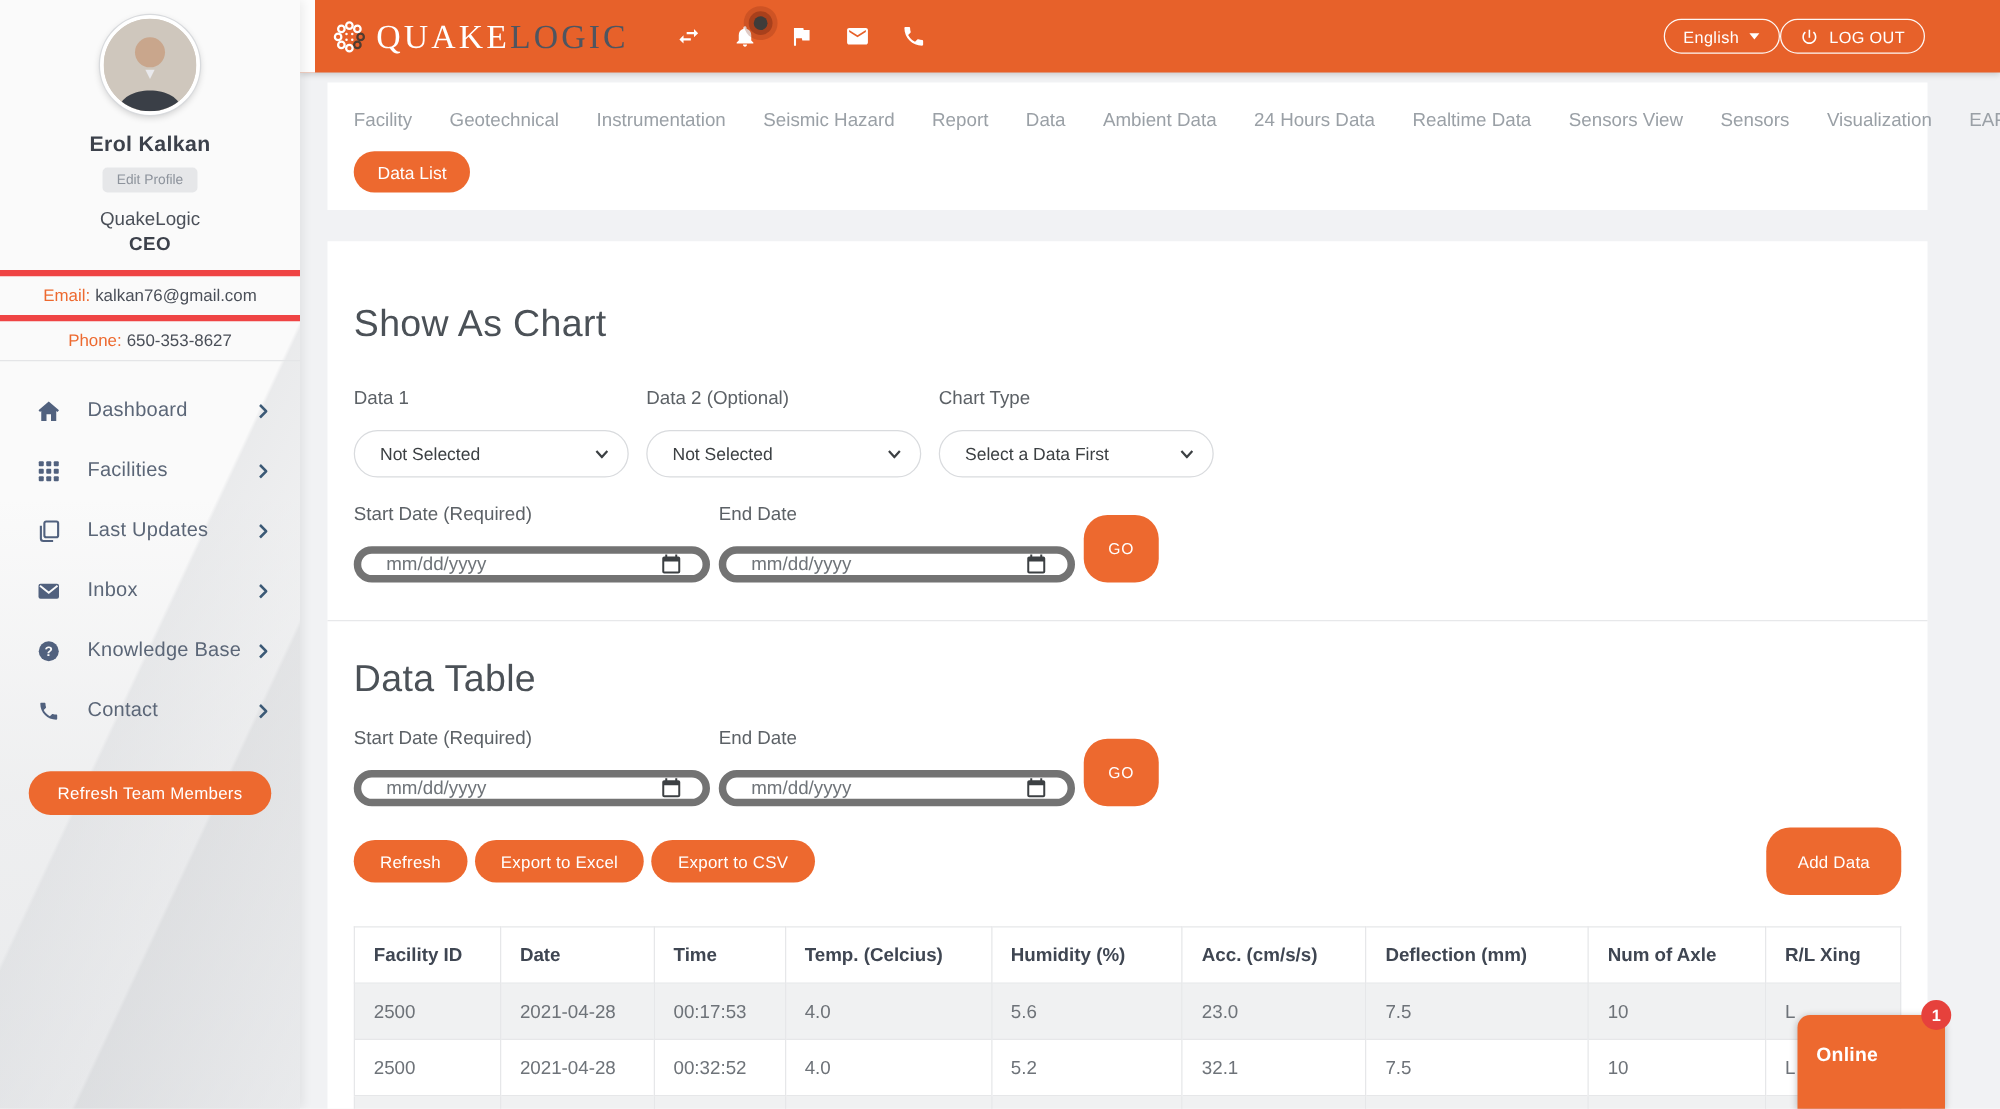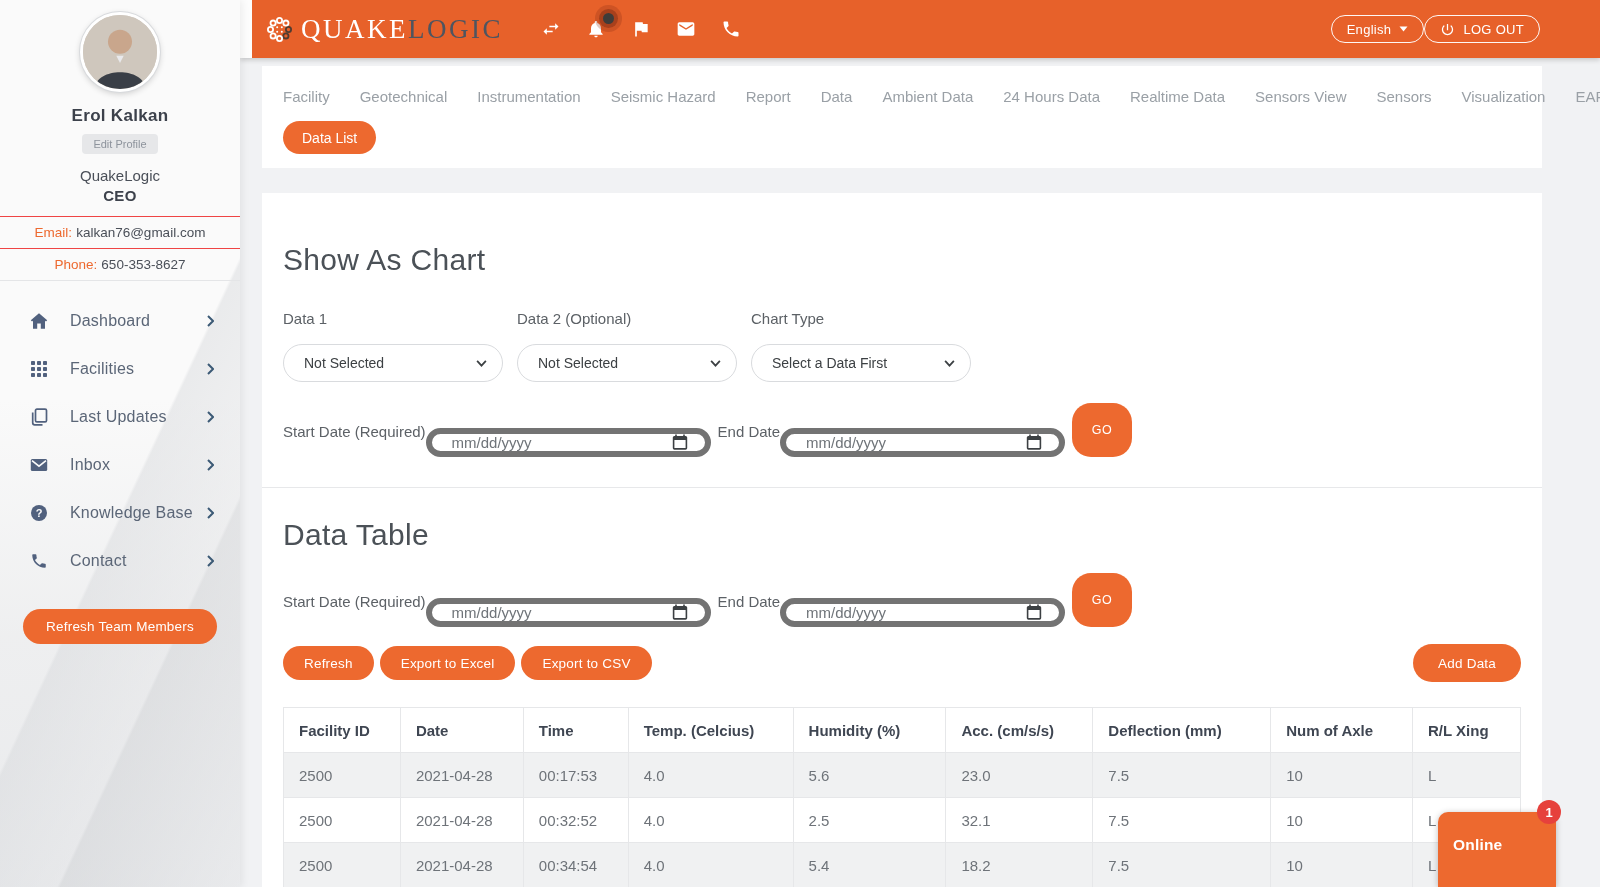--- a/index.html
+++ b/index.html
@@ -40,21 +40,21 @@
   .profile-name{margin-top:14px;font-size:17px;font-weight:600;color:#3c414b;letter-spacing:.3px;}
   .edit-profile{
     margin-top:8px;background:#e6e7e9;color:#8d939c;font-size:11px;
     padding:4px 11px;border-radius:4px;border:none;cursor:pointer;
     font-family:inherit;
   }
   .company{margin-top:13px;font-size:15px;color:#4a4f58;}
   .role{margin-top:3px;font-size:15px;font-weight:700;color:#3c414b;letter-spacing:.4px;}
   .contact-rows{width:100%;margin-top:12px;}
   .contact-row{
-    border-top:1px solid #ef4444;padding:8px 0;text-align:center;
+    border-top:5px solid #ef4444;padding:8px 0;text-align:center;
     font-size:13.5px;color:#4a4f58;
   }
   .contact-row:last-child{border-bottom:1px solid #e4e5e7;}
   .contact-label{color:var(--accent);margin-right:4px;}
   .nav{width:100%;margin-top:16px;}
   .nav-item{display:flex;align-items:center;height:48px;padding:0 26px 0 30px;cursor:pointer;}
   .nav-icon{width:18px;height:18px;margin-right:22px;color:#51617e;flex:0 0 auto;}
   .nav-icon svg{display:block;width:100%;height:100%;}
   .nav-label{font-size:16px;color:#5b6677;letter-spacing:.2px;}
   .nav-chevron{margin-left:auto;color:#3c5a76;display:flex;}
@@ -102,38 +102,38 @@
   .section-title{font-size:30px;color:#4b5157;font-weight:500;letter-spacing:.3px;}
   .form-row{display:flex;gap:14px;margin-top:33px;}
   .field{display:flex;flex-direction:column;}
   .field-label{font-size:15px;color:var(--text-mid);margin-bottom:17px;}
   .select{
     width:220px;height:38px;border:1px solid #d9dbde;border-radius:19px;background:#fff;
     display:flex;align-items:center;justify-content:space-between;
     padding:0 15px 0 20px;font-size:14px;color:#3c4043;cursor:pointer;
   }
   .date-row{display:flex;gap:7px;margin-top:21px;align-items:flex-end;}
-  .date-field{display:flex;flex-direction:row;align-items:flex-end;}
+  .date-field{display:flex;flex-direction:column;}
   .date-input{
     width:285px;height:29px;border:6px solid #737373;border-radius:19px;background:#fff;
     display:flex;align-items:center;justify-content:space-between;
     padding:0 17px 0 20px;font-size:15px;color:#6f7479;cursor:text;
   }
   .go-btn{
     width:60px;height:54px;border-radius:19px;background:var(--accent);color:#fff;border:none;
     font-size:12.5px;letter-spacing:.6px;cursor:pointer;font-family:inherit;
   }
   .section-divider{border:none;border-top:1px solid #e7e8ea;margin:30px -21px 0;}
   .dt-title{margin-top:30px;}
   .btn-row{display:flex;gap:6px;align-items:center;margin-top:17px;}
   .btn{
     background:var(--accent);color:#fff;border:none;border-radius:17px;height:34px;
     padding:0 21px;font-size:13.5px;cursor:pointer;font-family:inherit;letter-spacing:.2px;
   }
-  .add-data{margin-left:auto;height:38px;border-radius:19px;padding:0 25px;}
+  .add-data{margin-left:auto;height:54px;border-radius:19px;padding:0 25px;}
   
   table{width:100%;border-collapse:collapse;margin-top:25px;border:1px solid var(--border);}
   th{
     text-align:left;font-size:15px;color:var(--text-dark);font-weight:700;height:45px;
     padding:0 8px 0 15px;border:1px solid var(--border);white-space:nowrap;
   }
   td{
     font-size:15px;color:var(--text-cell);height:45px;padding:0 8px 0 15px;
     border-left:1px solid var(--border);border-right:1px solid var(--border);white-space:nowrap;
   }
@@ -488,21 +488,21 @@
           <td>23.0</td>
           <td>7.5</td>
           <td>10</td>
           <td>L</td>
         </tr>
         <tr>
           <td>2500</td>
           <td>2021-04-28</td>
           <td>00:32:52</td>
           <td>4.0</td>
-          <td>2.5</td>
+          <td>5.2</td>
           <td>32.1</td>
           <td>7.5</td>
           <td>10</td>
           <td>L</td>
         </tr>
         <tr>
           <td>2500</td>
           <td>2021-04-28</td>
           <td>00:34:54</td>
           <td>4.0</td>

